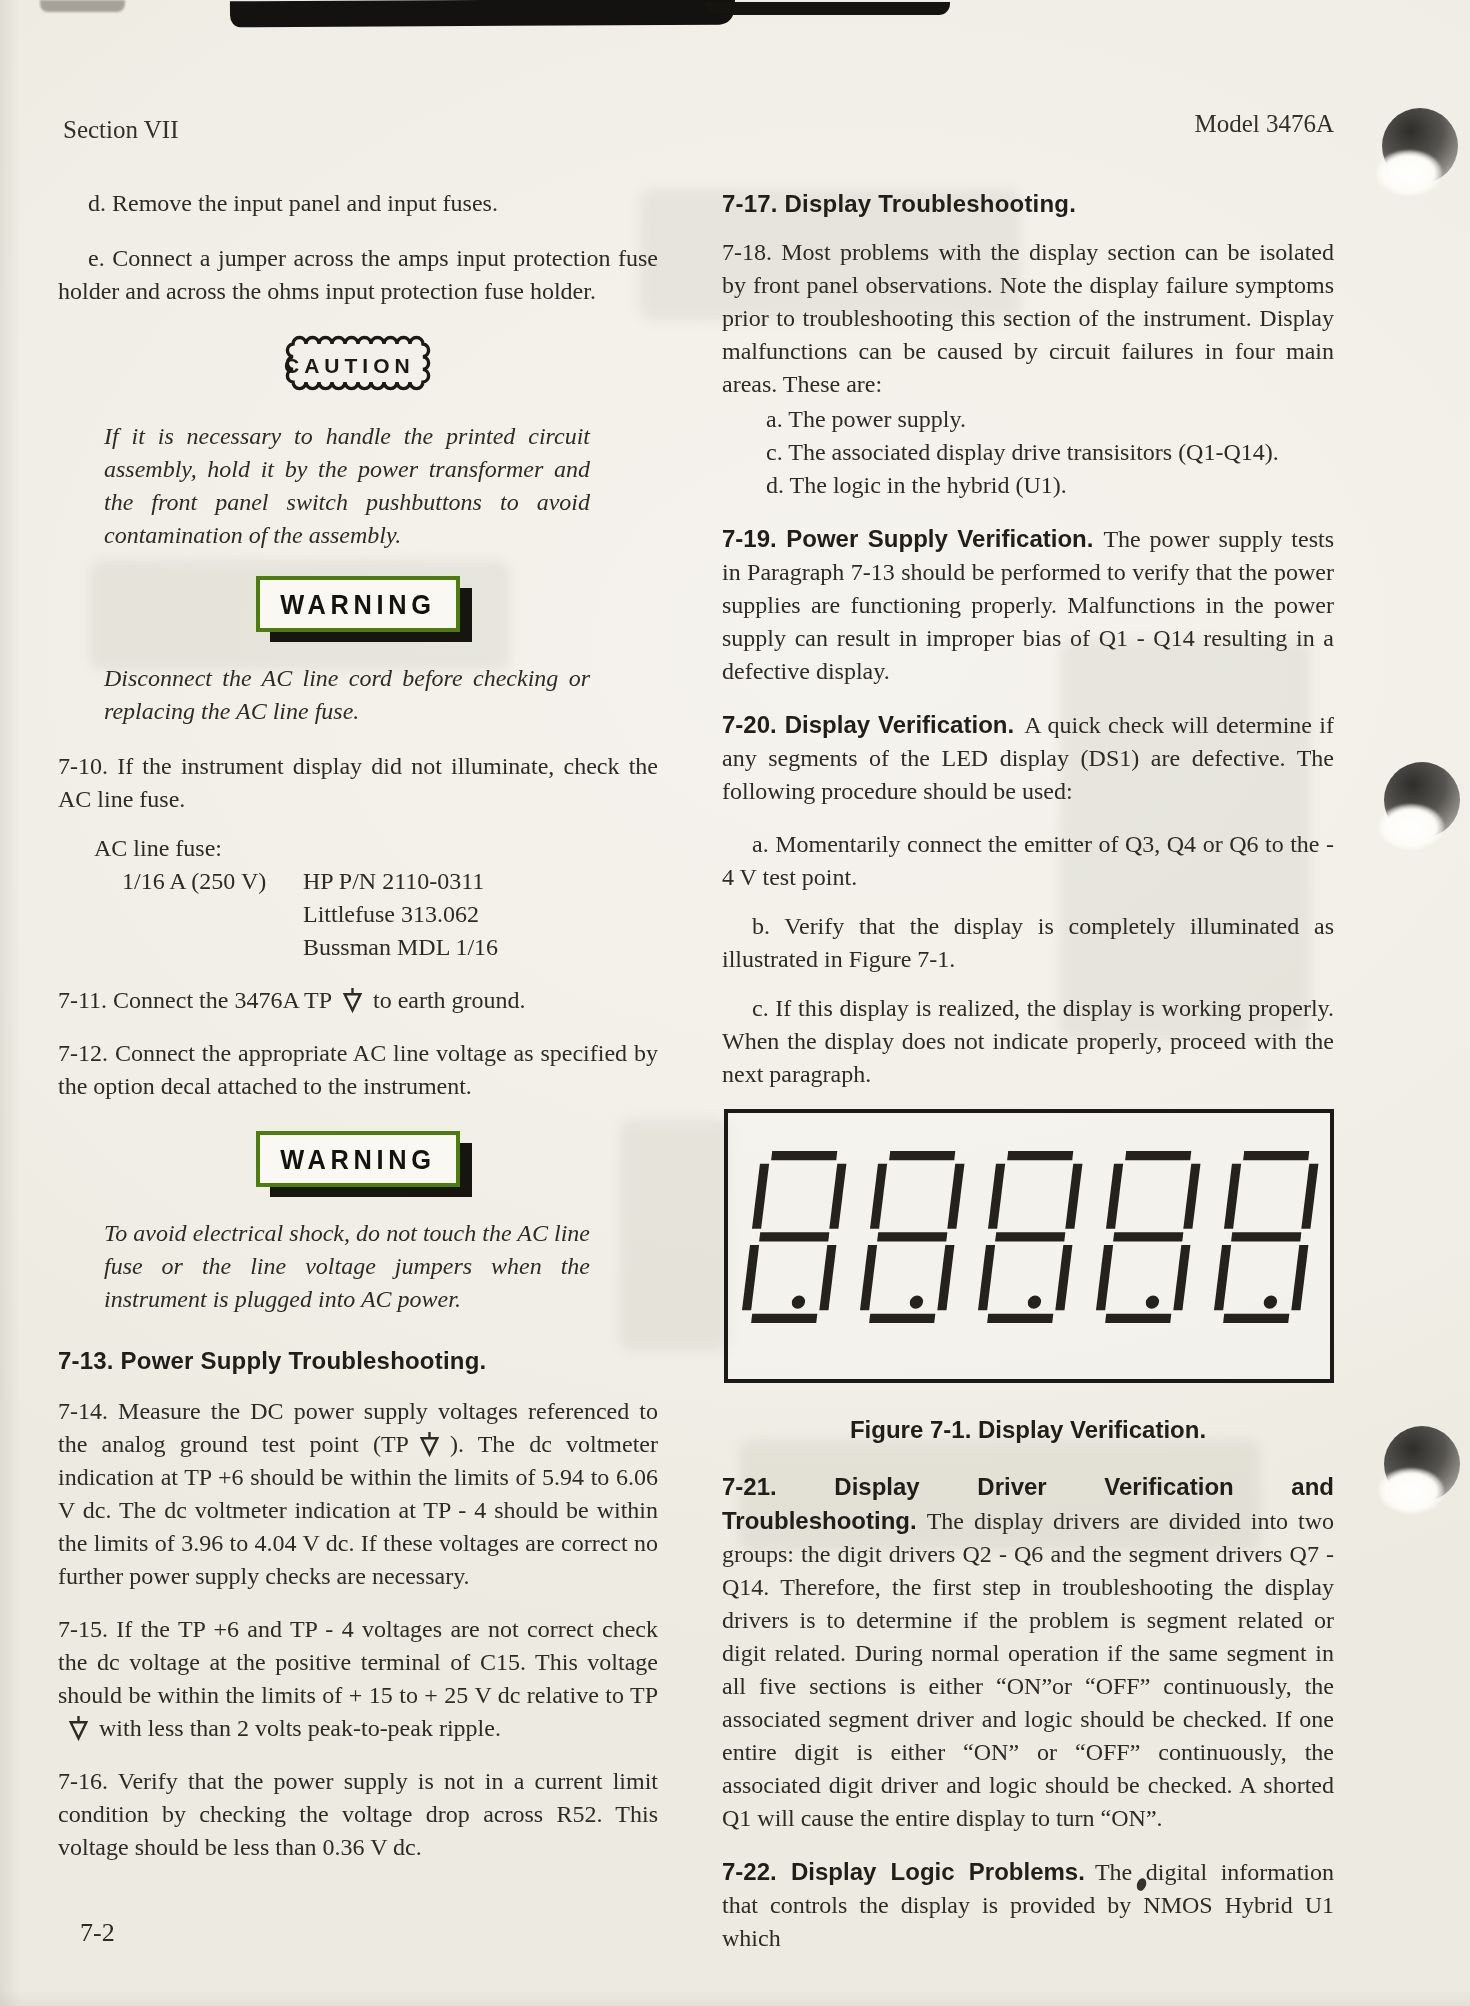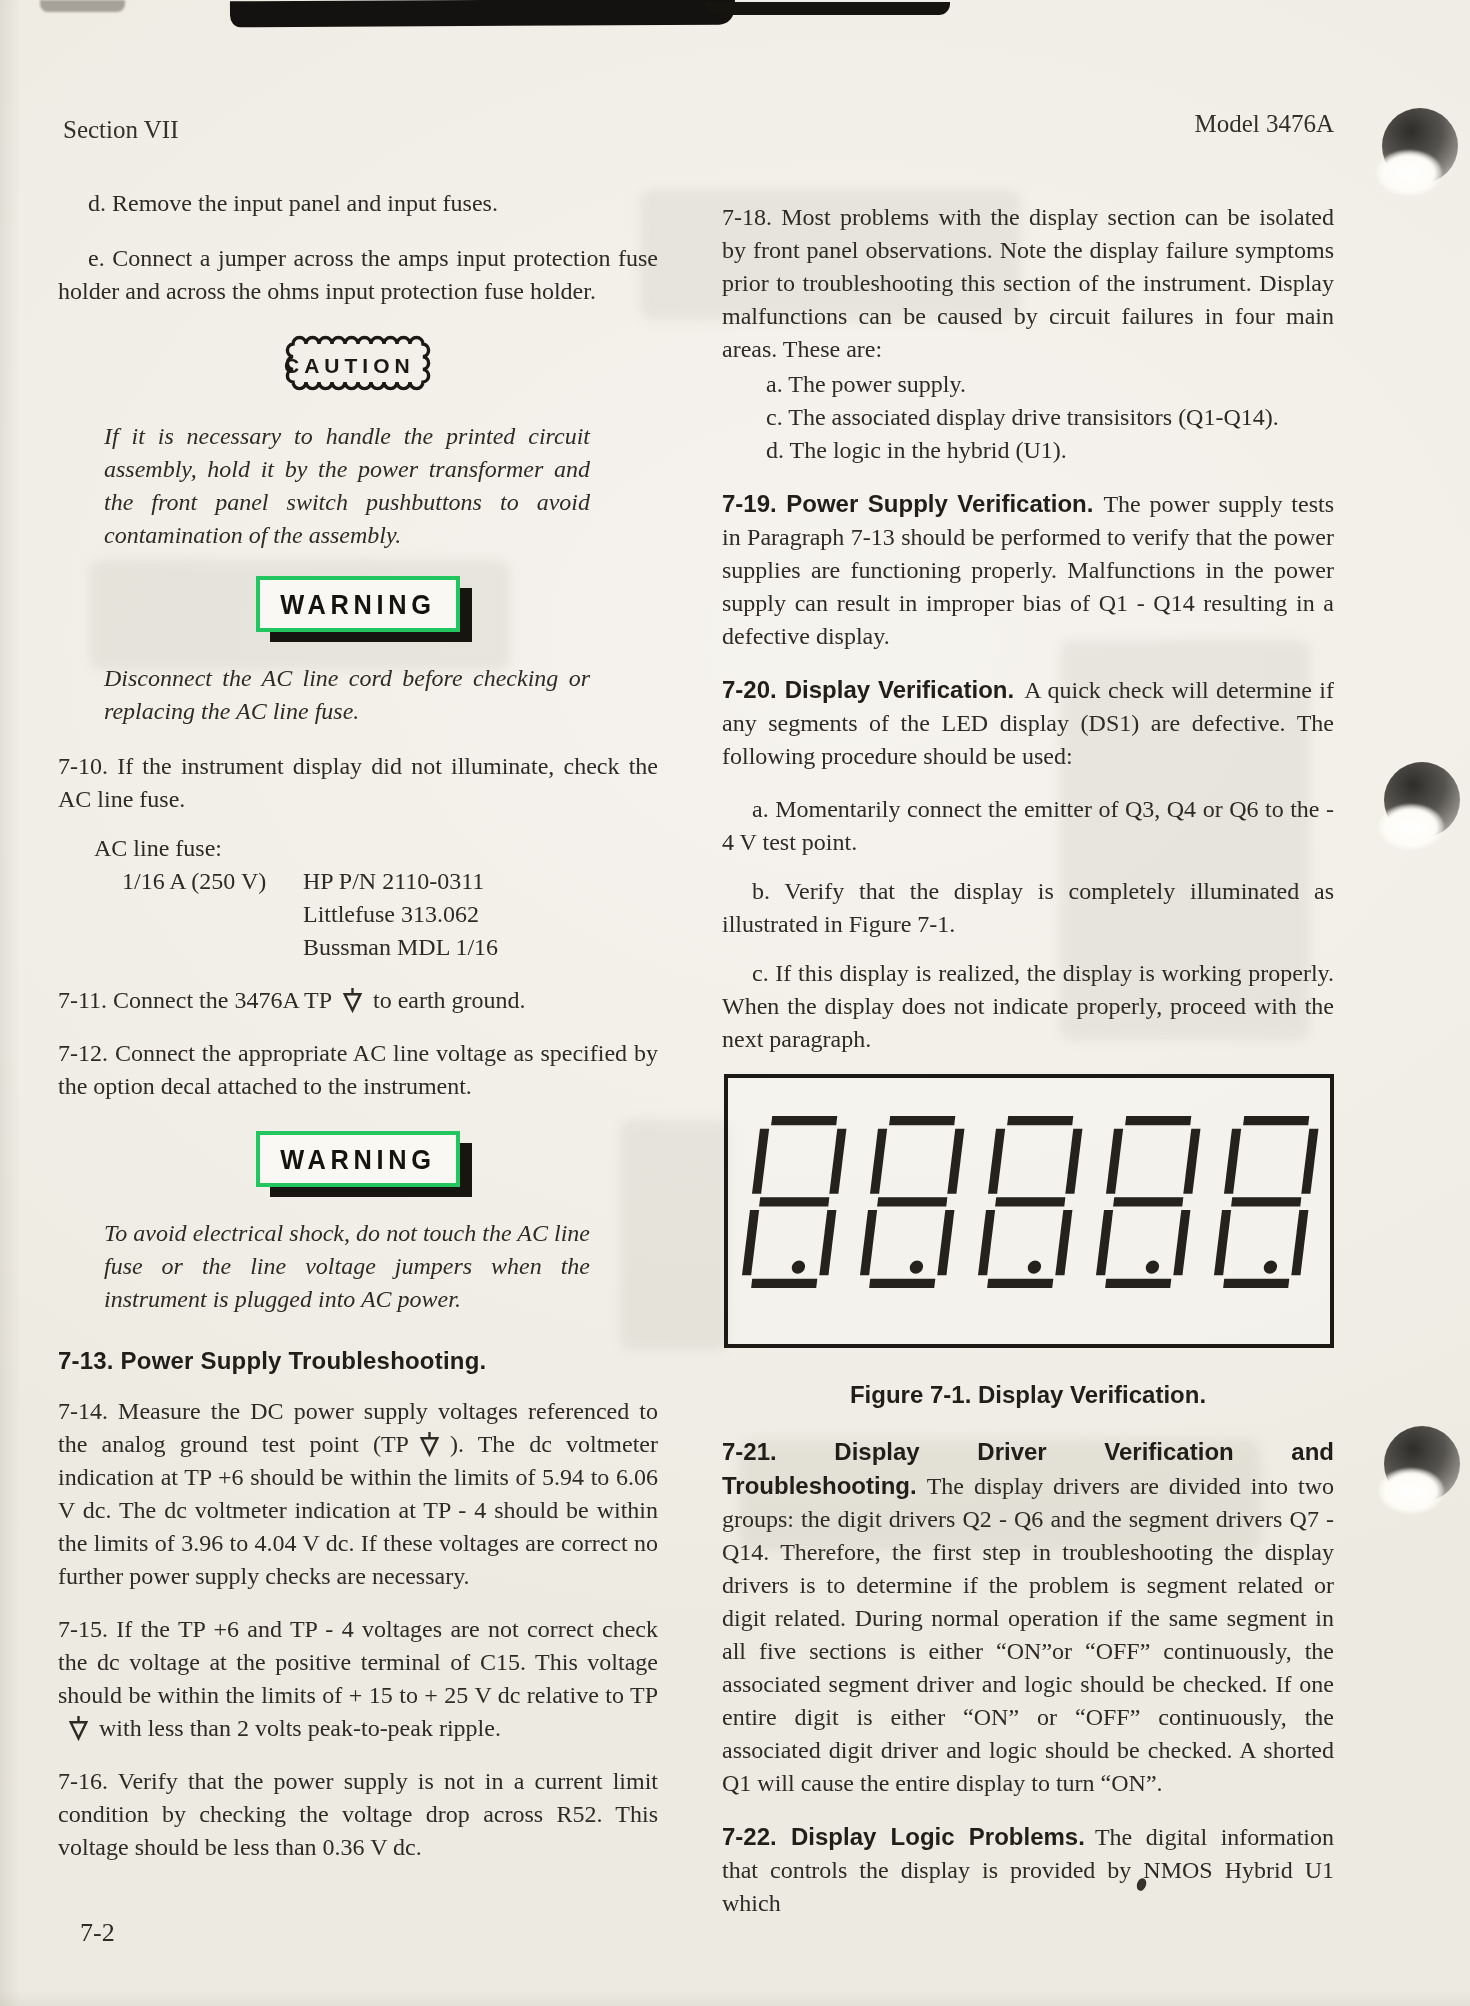--- a/index.html
+++ b/index.html
@@ -28,21 +28,21 @@
   
   .caution-wrap{width:158px; margin:26px auto 0 auto; position:relative; height:58px;}
   .caution-wrap .lbl{
     position:absolute; left:0; top:15px; width:158px; text-align:left;
     font-family:"Liberation Sans", sans-serif; font-weight:700; font-size:21px;
     letter-spacing:5px; color:#1b1914; text-indent:5px;
   }
   
   .warn-badge{
     width:204px; height:56px; margin:24px auto 0 auto; position:relative;
-    background:#faf8f3; border:4px solid #22c55e; box-sizing:border-box;
+    background:#faf8f3; border:4px solid #4d7c0f; box-sizing:border-box;
     box-shadow:13px 11px 0 -1px #17150f;
   }
   .warn-badge .lbl{
     display:block; text-align:center; margin-top:9px;
     font-family:"Liberation Sans", sans-serif; font-weight:700; font-size:27px;
     letter-spacing:5px; color:#15130e; transform:scaleX(.94);
   }
   
   .fuse{margin-top:16px; text-align:left;}
   .fuse .flabel{margin-left:36px;}
@@ -141,20 +141,21 @@
         </svg></span><span>). The dc voltmeter indication at TP +6 should be within the limits of 5.94 to 6.06 V dc. The dc voltmeter indication at TP - 4 should be within the limits of 3.96 to 4.04 V dc. If these voltages are correct no further power supply checks are necessary.</span></p>
 
   <p class="para mt20"><span>7-15. If the TP +6 and TP - 4 voltages are not correct check the dc voltage at the positive terminal of C15. This voltage should be within the limits of + 15 to + 25 V dc relative to TP</span><span class="gnd"><svg viewBox="0 0 20 24" width="21" height="25">
           <path d="M10 0 L10 6 M2.5 6 L17.5 6 L10 21.5 Z" fill="none" stroke="#2e2a24" stroke-width="2.3"></path>
         </svg></span><span>with less than 2 volts peak-to-peak ripple.</span></p>
 
   <p class="para mt20">7-16. Verify that the power supply is not in a current limit condition by checking the voltage drop across R52. This voltage should be less than 0.36 V dc.</p>
 </div>
 
 <div id="rightcol" class="col">
+  <p class="para head-sans mt12">7-17.  Display Troubleshooting.</p>
 
   <p class="para mt16">7-18. Most problems with the display section can be isolated by front panel observations. Note the display failure symptoms prior to troubleshooting this section of the instrument. Display malfunctions can be caused by circuit failures in four main areas. These are:</p>
 
   <div class="listblock mt12">
     <div>a.  The power supply.</div>
     <div>c.  The associated display drive transisitors (Q1-Q14).</div>
     <div>d.  The logic in the hybrid (U1).</div>
   </div>
 
   <p class="para mt20"><span class="lead">7-19.  Power Supply Verification.</span><span>The power supply tests in Paragraph 7-13 should be performed to verify that the power supplies are functioning properly. Malfunctions in the power supply can result in improper bias of Q1 - Q14 resulting in a defective display.</span></p>

